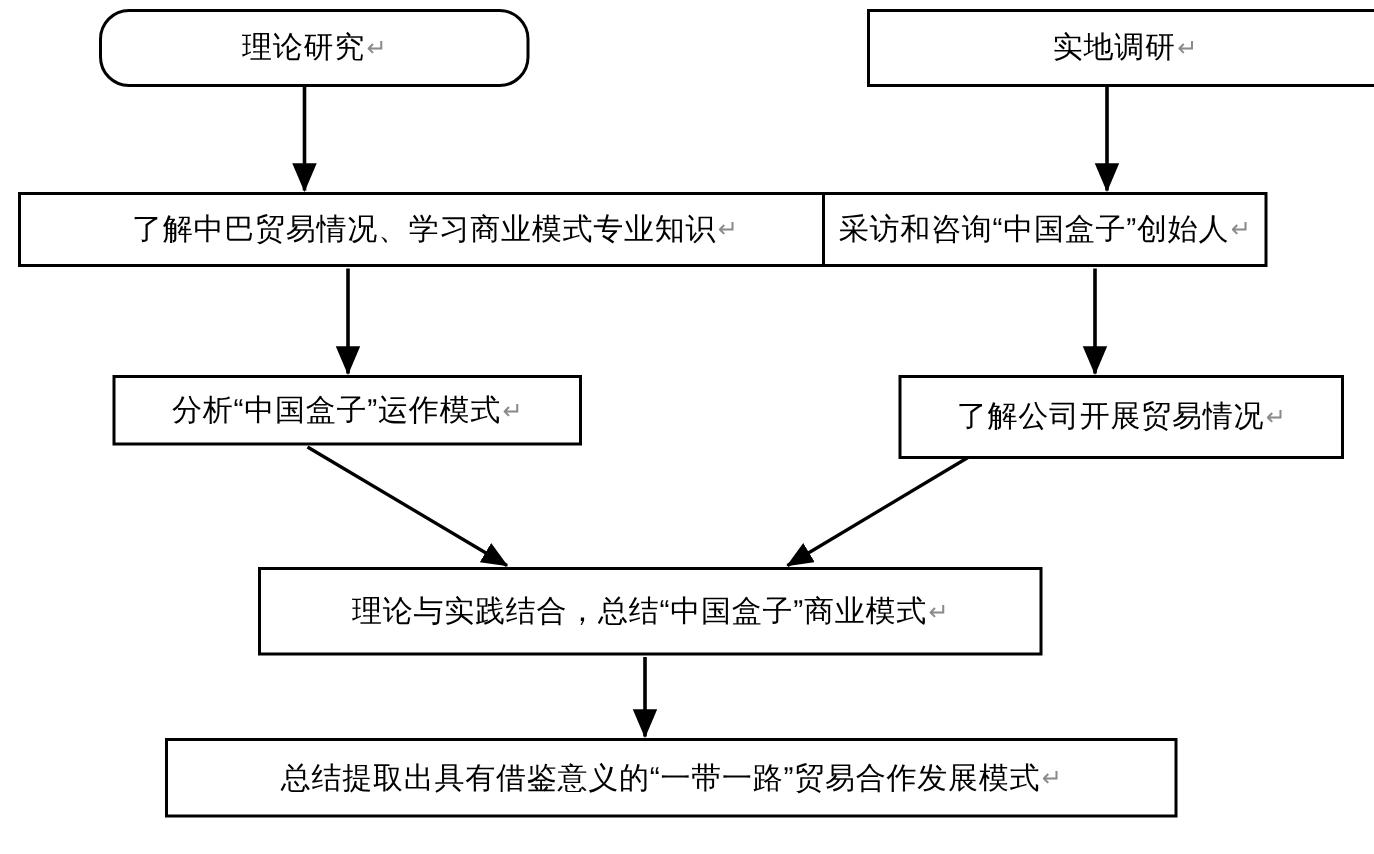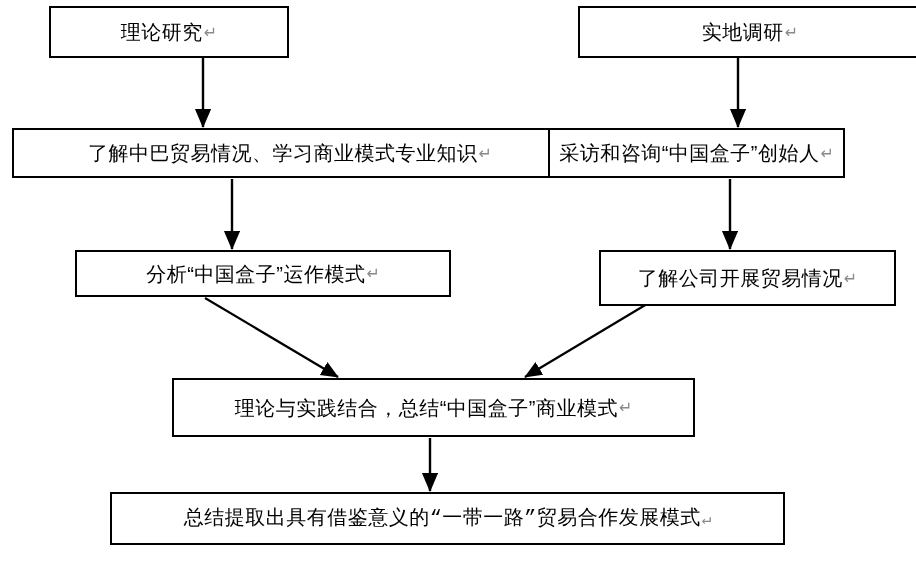--- a/index.html
+++ b/index.html
@@ -40,28 +40,28 @@
   }
   svg.edges {
     position: absolute;
     left: 0;
     top: 0;
     width: 916px;
     height: 569px;
     pointer-events: none;
   }
   
-  #node-theory-research      { left: 49px;  top: 6px;   width: 240px; height: 52px; }
+  #node-theory-research      { left: 66px;  top: 6px;   width: 287px; height: 52px; border-radius: 20px; }
   #node-field-survey         { left: 578px; top: 6px;   width: 344px; height: 52px; }
   #node-trade-knowledge      { left: 12px;  top: 128px; width: 556px; height: 50px; justify-content: center; }
   #node-founder-interview    { left: 548px; top: 128px; width: 297px; height: 50px; }
-  #node-operation-analysis   { left: 75px;  top: 250px; width: 376px; height: 47px; }
+  #node-operation-analysis   { left: 75px;  top: 250px; width: 313px; height: 47px; }
   #node-company-trade        { left: 576px; top: 250px; width: 297px; height: 56px; margin-left: 23px; }
   #node-business-model       { left: 172px; top: 378px; width: 523px; height: 59px; align-items: center; }
-  #node-final-model          { left: 110px; top: 492px; width: 675px; height: 53px; font-family: Liberation Mono, monospace; }
+  #node-final-model          { left: 110px; top: 492px; width: 675px; height: 53px; }
 </style>
 </head>
 <body>
 
 <div id="canvas">
 
   <svg class="edges" viewBox="0 0 916 569" xmlns="http://www.w3.org/2000/svg">
     <defs>
       <marker id="arrowhead" markerWidth="9" markerHeight="9" refX="7.6" refY="3.4" orient="auto" markerUnits="strokeWidth">
         <path d="M0,0 L8,3.4 L0,6.8 z" fill="#000000"></path>

